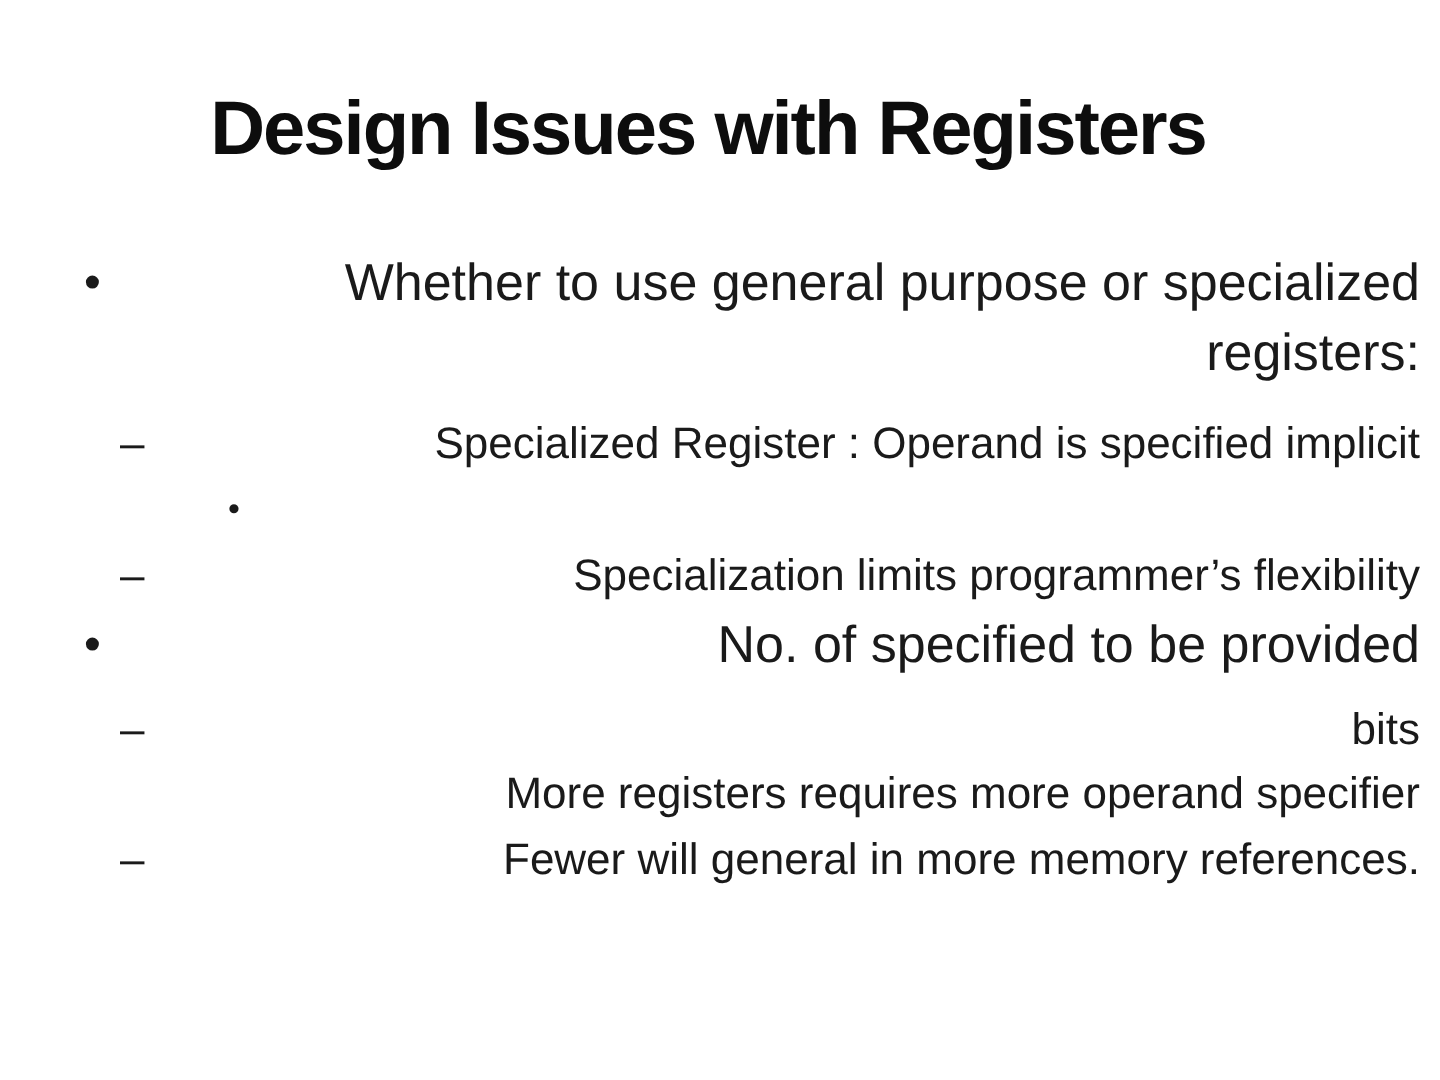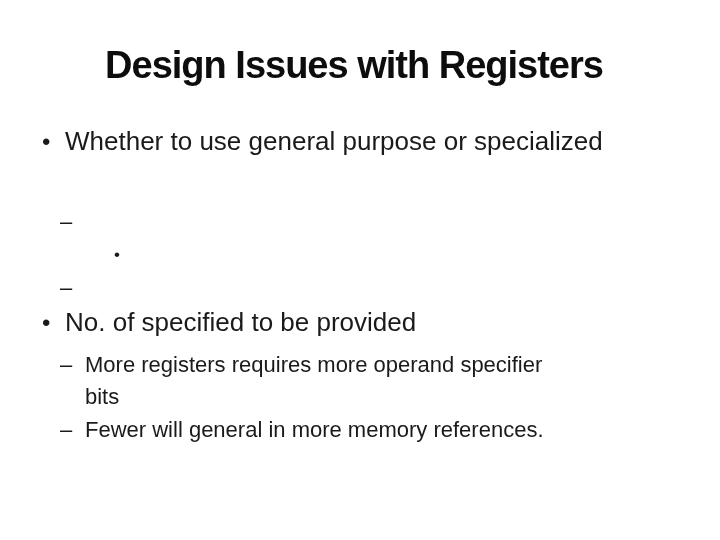--- a/index.html
+++ b/index.html
@@ -35,66 +35,73 @@
     display: flex;
     align-items: flex-start;
   }
   .row .mk {
     flex: 0 0 auto;
     display: inline-block;
   }
   .row .tx {
     flex: 1 1 auto;
   }
-  .tx div { white-space: nowrap; }
+  .tx div { white-space: nowrap; text-align: right; }
   .lvl1 { font-size: 26px; line-height: 35px; padding-left: 42px; }
   .lvl1 .mk { width: 23px; font-size: 24px; }
   .lvl2 { font-size: 22px; line-height: 32px; padding-left: 60px; }
   .lvl2 .mk { width: 25px; }
   .lvl3 { font-size: 19px; line-height: 27px; padding-left: 114px; }
   .lvl3 .mk { width: 20px; font-size: 17px; }
 </style>
 </head>
 <body>
 
 <div class="slide">
 
   <div class="title">Design Issues with Registers</div>
 
   <div class="row lvl1" style="top:124px">
     <span class="mk">•</span>
     <div class="tx">
       <div>Whether to use general purpose or specialized</div>
+      <div>registers:</div>
     </div>
   </div>
 
   <div class="row lvl2" style="top:206px">
     <span class="mk">–</span>
+    <div class="tx">
+      <div>Specialized Register : Operand is specified implicit</div>
+    </div>
   </div>
 
   <div class="row lvl3" style="top:241px">
     <span class="mk">•</span>
   </div>
 
   <div class="row lvl2" style="top:272px">
     <span class="mk">–</span>
+    <div class="tx">
+      <div>Specialization limits programmer’s flexibility</div>
+    </div>
   </div>
 
   <div class="row lvl1" style="top:305px">
     <span class="mk">•</span>
     <div class="tx">
       <div>No. of specified to be provided</div>
     </div>
   </div>
 
   <div class="row lvl2" style="top:349px">
     <span class="mk">–</span>
     <div class="tx">
+      <div>bits</div>
       <div>More registers requires more operand specifier</div>
-      <div>bits</div>
     </div>
   </div>
 
   <div class="row lvl2" style="top:414px">
     <span class="mk">–</span>
     <div class="tx">
       <div>Fewer will general in more memory references.</div>
     </div>
   </div>
 

